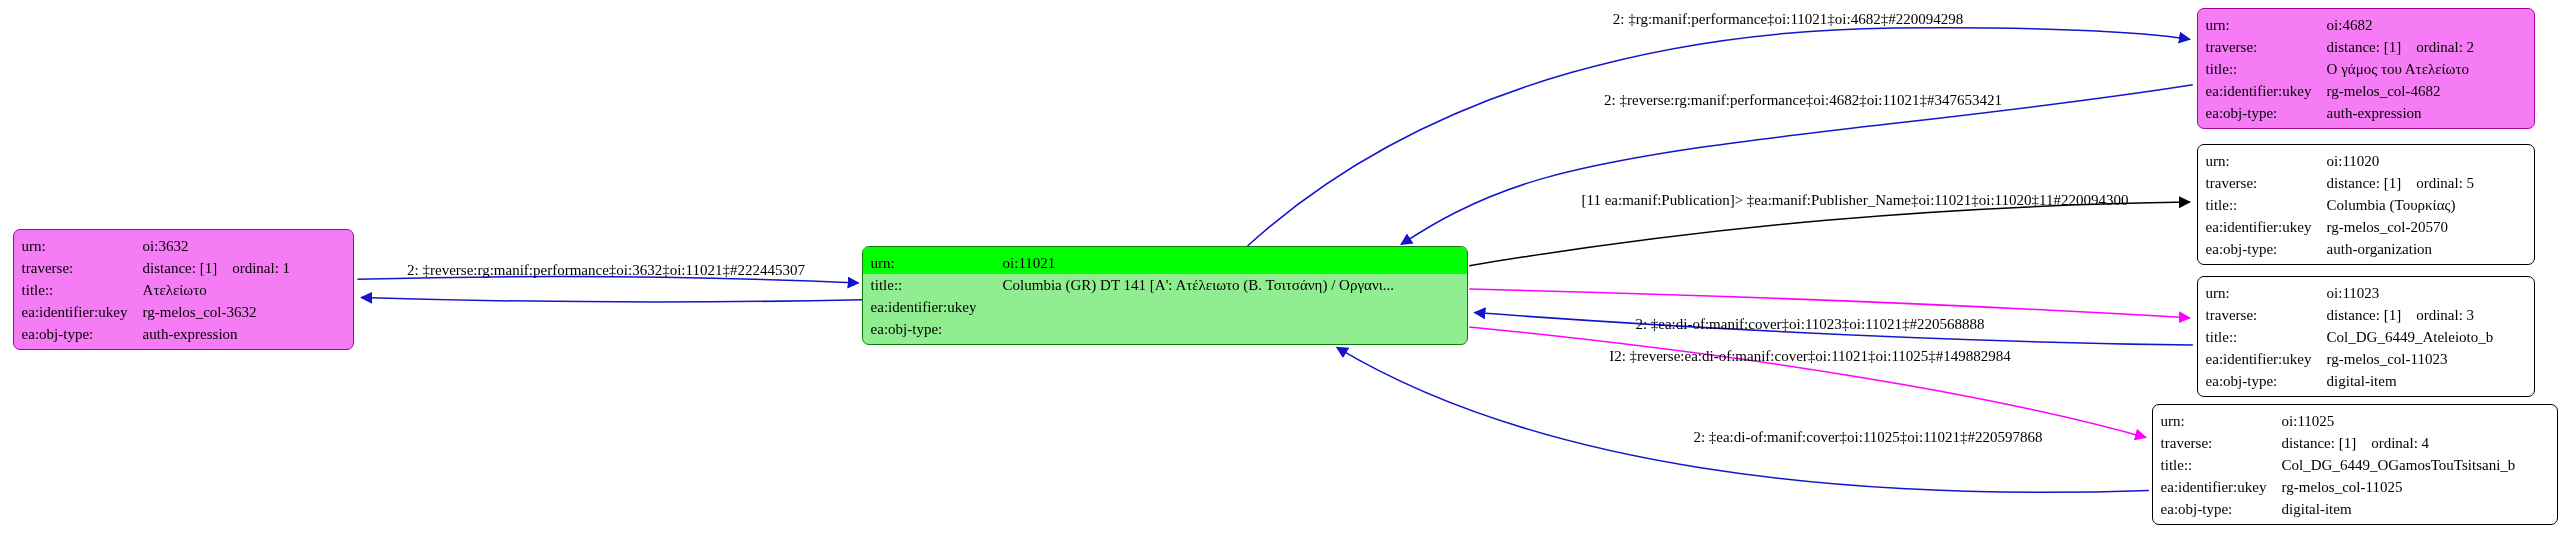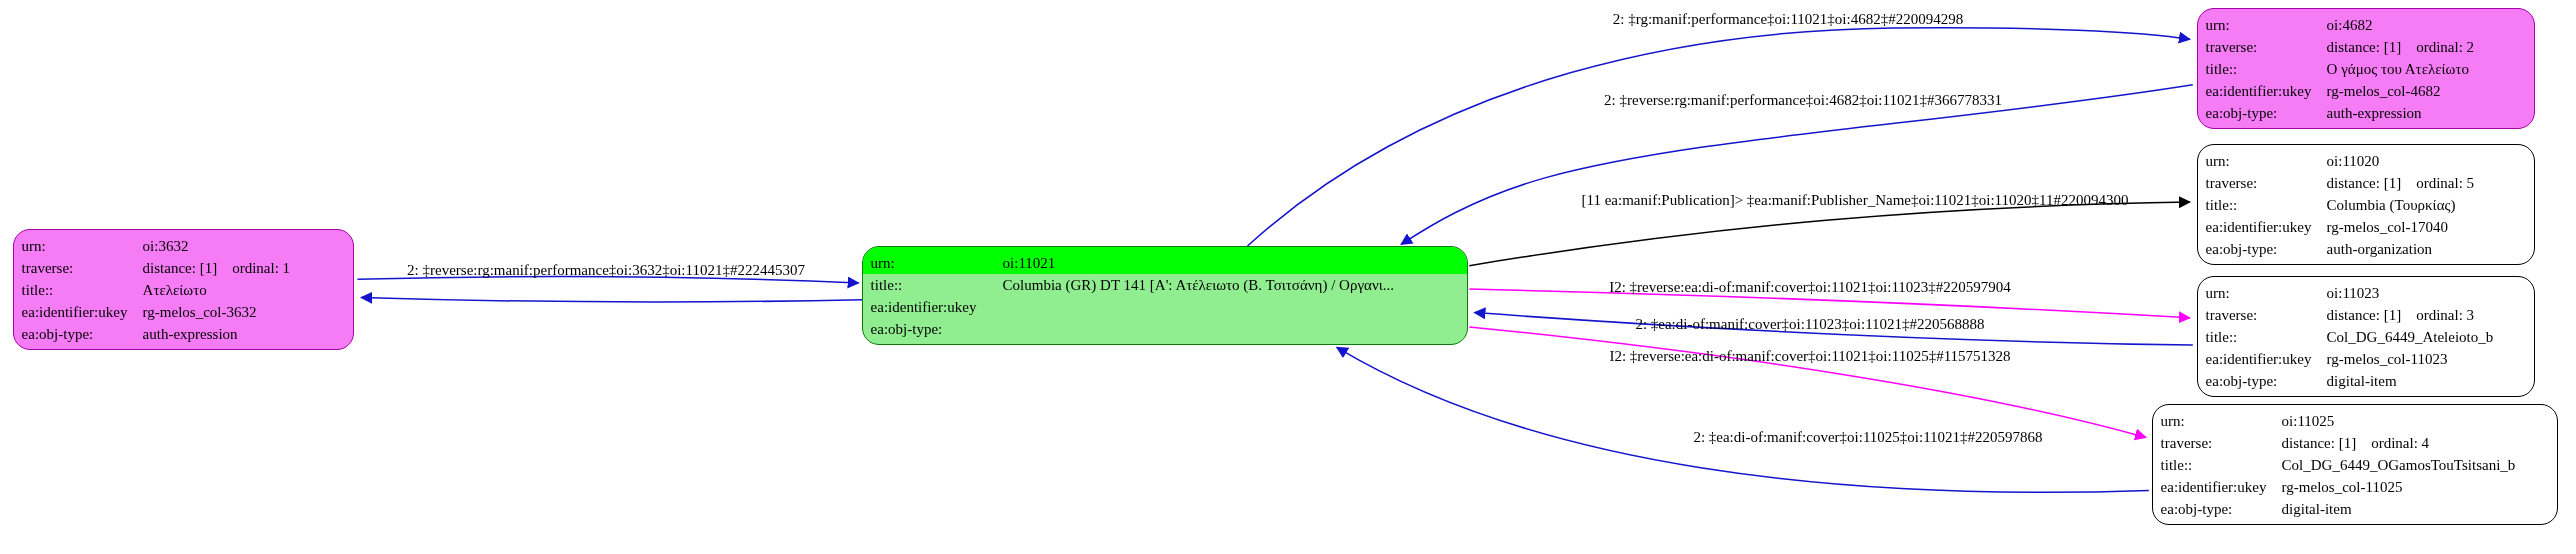--- a/index.html
+++ b/index.html
@@ -1,20 +1,20 @@
 <!DOCTYPE html>
 <html style="font-size:12px"><head>
 <meta charset="utf-8">
 <style>
   html,body{margin:0;padding:0;background:#ffffff;}
   #canvas{position:relative;width:2576px;height:554px;background:#ffffff;overflow:hidden;
           font-family:"Liberation Serif", serif;}
   svg.edge-layer{position:absolute;left:0;top:0;width:2576px;height:554px;}
   .edge{fill:none;stroke-width:2px;}
-  .node{position:absolute;box-sizing:border-box;border:1.5px solid #000;border-radius:17px;
+  .node{position:absolute;box-sizing:border-box;border:1.5px solid #000;border-radius:7px;
         padding:4.5px 7.6px;background:#fff;overflow:hidden;font-size:15px;line-height:22px;}
   .node.pink{background:#f57cf5;border-color:#a800a8;}
   .node.green{background:#90ee90;border-color:#0e7a0e;}
   .node.white{background:#ffffff;border-color:#000000;}
   .nrow{display:flex;white-space:pre;}
   .nrow.hl{background:#00ff00;margin:-4.5px -7.6px 0 -7.6px;padding:4.5px 7.6px 0 7.6px;}
   .nlbl{flex:0 0 121px;}
   .node.green .nlbl{flex:0 0 132px;}
   .nval{flex:1;overflow:hidden;white-space:pre;}
   .edge-label{position:absolute;transform:translateX(-50%);white-space:nowrap;
@@ -45,25 +45,24 @@
     <path class="edge" stroke="#000000" marker-end="url(#m-black)" d="M 1940,351 C 2260,298 2560,272 2892,267" style="stroke: rgb(0, 0, 0);"></path>
     <path class="edge" stroke="#ff00ff" marker-end="url(#m-magenta)" d="M 1940,382 C 2280,390 2620,404 2892,420" style="stroke: rgb(255, 0, 255);"></path>
     <path class="edge" stroke="#1414cc" marker-end="url(#m-blue)" d="M 2896,456 C 2600,452 2260,436 1947,413" style="stroke: rgb(20, 20, 204);"></path>
     <path class="edge" stroke="#ff00ff" marker-end="url(#m-magenta)" d="M 1940,432 C 2300,468 2620,518 2834,578" style="stroke: rgb(255, 0, 255);"></path>
     <path class="edge" stroke="#1414cc" marker-end="url(#m-blue)" d="M 2838,648 C 2430,662 2030,618 1765,459" style="stroke: rgb(20, 20, 204);"></path>
     <path class="edge" stroke="#1414cc" marker-end="url(#m-blue)" d="M 471,369 C 700,363 930,365 1133,374" style="stroke: rgb(20, 20, 204);"></path>
     <path class="edge" stroke="#1414cc" marker-end="url(#m-blue)" d="M 1138,396 C 910,401 700,400 476,393" style="stroke: rgb(20, 20, 204);"></path>
   </svg>
 
   <div class="edge-label" style="left:1788px;top:10.6px">2: ‡rg:manif:performance‡oi:11021‡oi:4682‡#220094298</div>
-  <div class="edge-label" style="left:1803px;top:92px">2: ‡reverse:rg:manif:performance‡oi:4682‡oi:11021‡#366778331</div>
+  <div class="edge-label" style="left:1803px;top:92px">2: ‡reverse:rg:manif:performance‡oi:4682‡oi:11021‡#347653421</div>
   <div class="edge-label" style="left:1855px;top:192px">[11 ea:manif:Publication]&gt; ‡ea:manif:Publisher_Name‡oi:11021‡oi:11020‡11#220094300</div>
-  <div class="edge-label" style="left:1810px;top:279px">I2: ‡reverse:ea:di-of:manif:cover‡oi:11021‡oi:11023‡#220597904</div>
   <div class="edge-label" style="left:1810px;top:316px">2: ‡ea:di-of:manif:cover‡oi:11023‡oi:11021‡#220568888</div>
-  <div class="edge-label" style="left:1810px;top:348px">I2: ‡reverse:ea:di-of:manif:cover‡oi:11021‡oi:11025‡#115751328</div>
+  <div class="edge-label" style="left:1810px;top:348px">I2: ‡reverse:ea:di-of:manif:cover‡oi:11021‡oi:11025‡#149882984</div>
   <div class="edge-label" style="left:1868px;top:429px">2: ‡ea:di-of:manif:cover‡oi:11025‡oi:11021‡#220597868</div>
   <div class="edge-label" style="left:606px;top:262px">2: ‡reverse:rg:manif:performance‡oi:3632‡oi:11021‡#222445307</div>
 
   <div class="node pink" style="left: 13px; top: 229px; width: 341px; background-color: rgb(245, 124, 245); border-color: rgb(168, 0, 168);">
     <div class="nrow">
       <span class="nlbl">urn:</span>
       <span class="nval">oi:3632</span>
     </div>
     <div class="nrow">
       <span class="nlbl">traverse:</span>
@@ -131,21 +130,21 @@
     <div class="nrow">
       <span class="nlbl">traverse:</span>
       <span class="nval">distance: [1]    ordinal: 5</span>
     </div>
     <div class="nrow">
       <span class="nlbl">title::</span>
       <span class="nval">Columbia (Τουρκίας)</span>
     </div>
     <div class="nrow">
       <span class="nlbl">ea:identifier:ukey</span>
-      <span class="nval">rg-melos_col-17040</span>
+      <span class="nval">rg-melos_col-20570</span>
     </div>
     <div class="nrow">
       <span class="nlbl">ea:obj-type:</span>
       <span class="nval">auth-organization</span>
     </div>
   </div>
 
   <div class="node white" style="left: 2197px; top: 276px; width: 338px; background-color: rgb(255, 255, 255); border-color: rgb(0, 0, 0);">
     <div class="nrow">
       <span class="nlbl">urn:</span>

